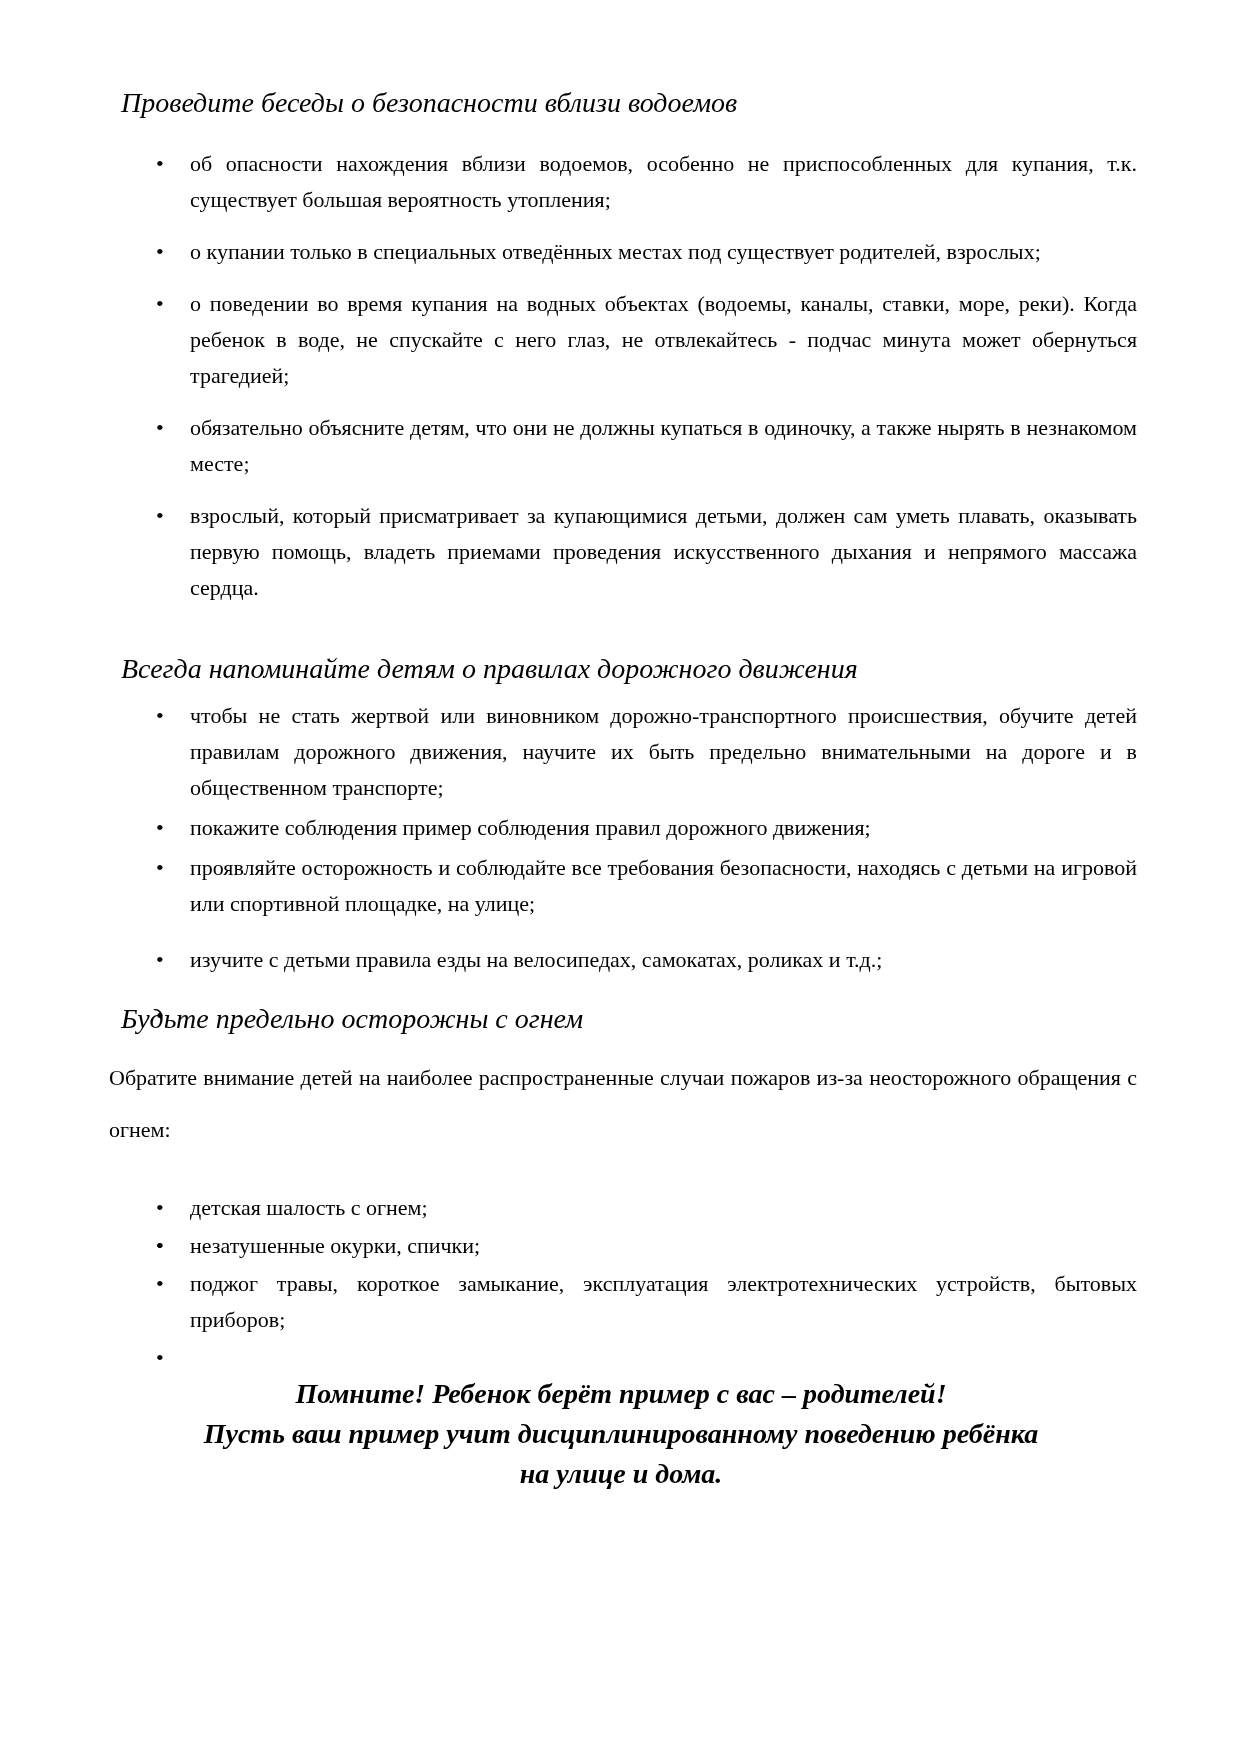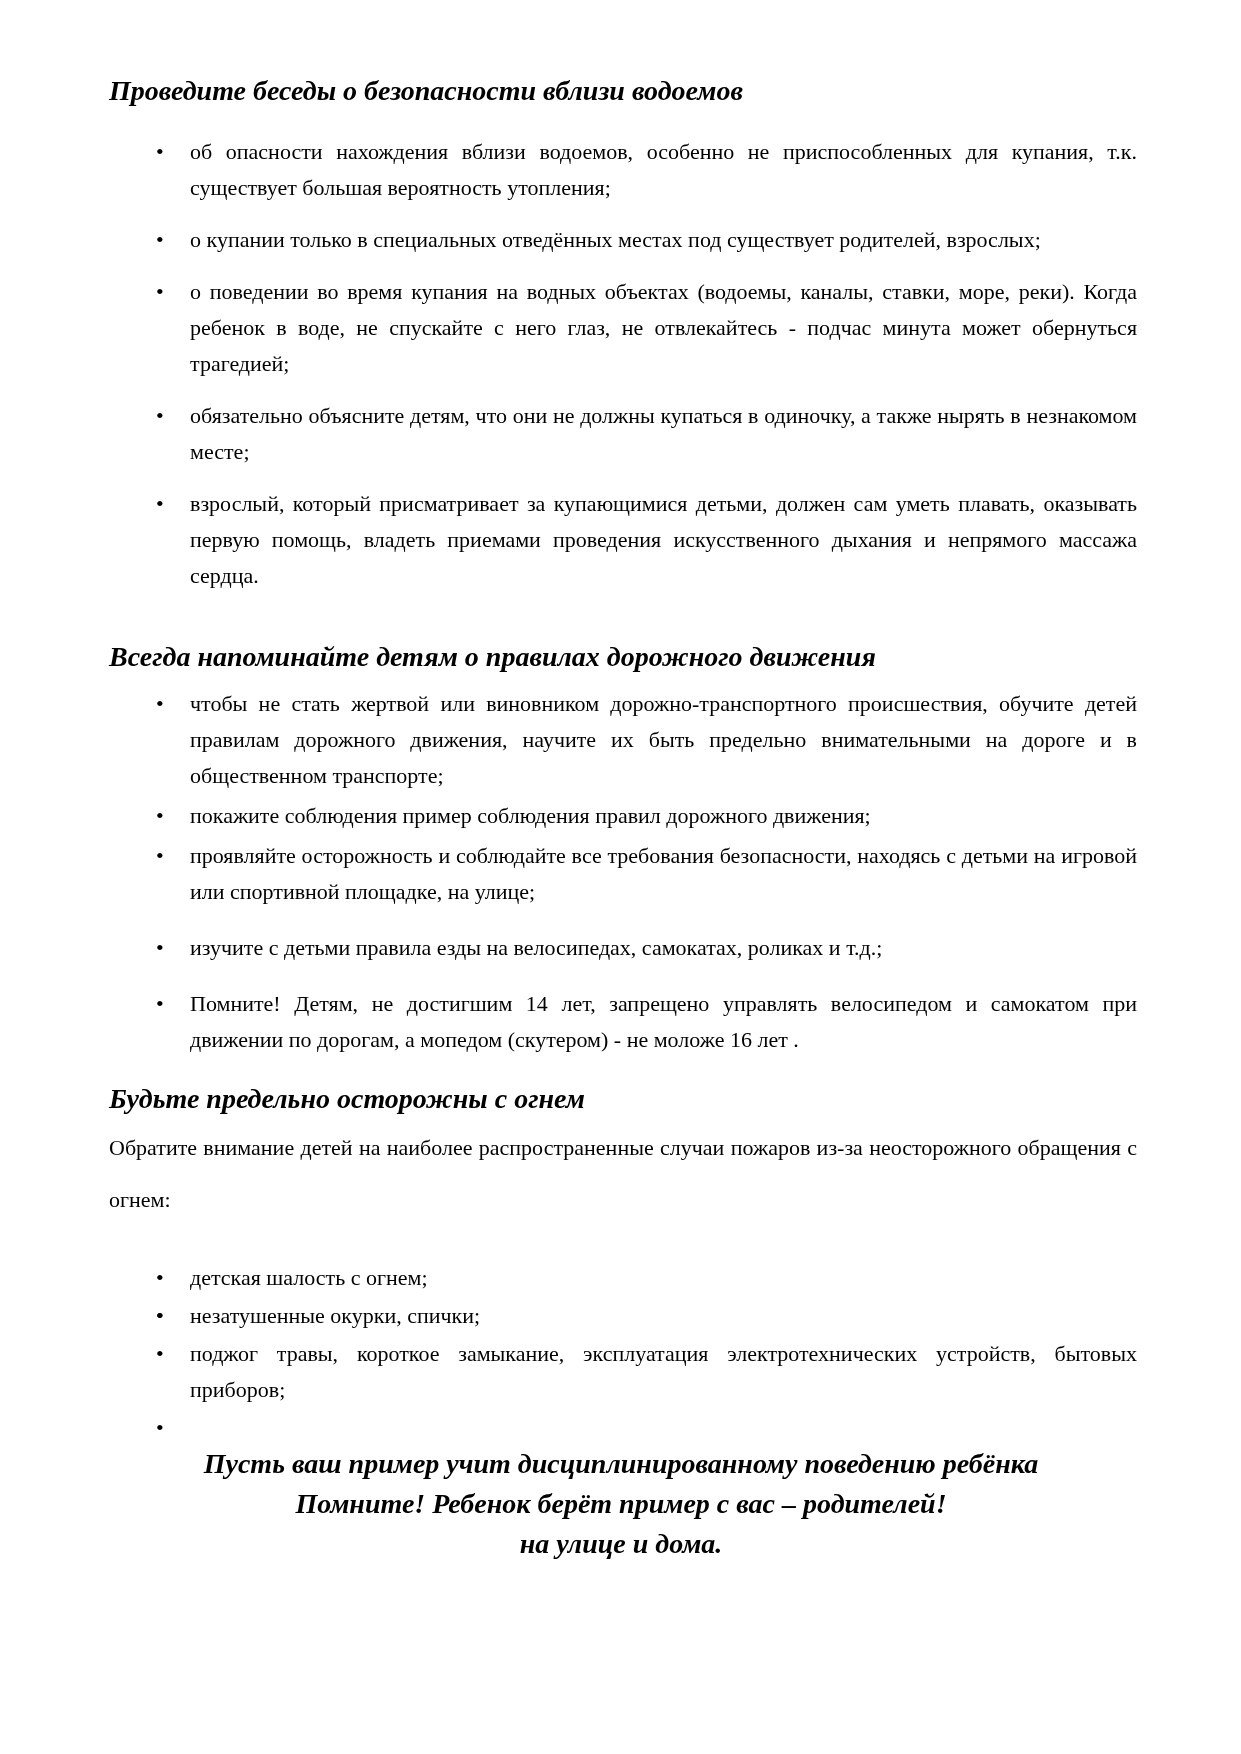--- a/index.html
+++ b/index.html
@@ -17,23 +17,23 @@
   .page {
     box-sizing: border-box;
     width: 1241px;
     height: 1754px;
     padding: 70px 104px 0 105px;
     background: #ffffff;
   }
   .section-heading {
     font-size: 28px;
     line-height: 34px;
-    font-weight: bold;
+    font-weight: normal;
     font-style: italic;
-    margin: 4px;
+    margin: 16px;
     text-align: left;
   }
   .list {
     list-style: none;
     margin: 0;
     padding: 0 0 0 85px;
   }
   .doc-li {
     position: relative;
     font-size: 22px;
@@ -93,35 +93,35 @@
       </ul>
   </section>
 
   <section id="section-traffic">
     <h2 class="section-heading">Всегда напоминайте детям о правилах дорожного движения</h2>
     <ul class="list">
         <li class="doc-li"><span class="bullet">•</span><span class="li-text">чтобы не стать жертвой или виновником дорожно-транспортного происшествия, обучите детей правилам дорожного движения, научите их быть предельно внимательными на дороге и в общественном транспорте;</span></li>
         <li class="doc-li"><span class="bullet">•</span><span class="li-text">покажите соблюдения пример соблюдения правил дорожного движения;</span></li>
         <li class="doc-li"><span class="bullet">•</span><span class="li-text">проявляйте осторожность и соблюдайте все требования безопасности, находясь с детьми на игровой или спортивной площадке, на улице;</span></li>
         <li class="doc-li"><span class="bullet">•</span><span class="li-text">изучите с детьми правила езды на велосипедах, самокатах, роликах и т.д.;</span></li>
-        <li class="doc-li"><span class="bullet">•</span><span class="li-text">Помните! Детям, не достигшим 14 лет, запрещено управлять велосипедом и самокатом при движении по дорогам, а мопедом (скутером) - не моложе 16 лет .</span></li>
+        <li class="doc-li"><span class="bullet">•</span></li>
       </ul>
   </section>
 
   <section id="section-fire">
     <h2 class="section-heading">Будьте предельно осторожны с огнем</h2>
     <p class="section-intro">Обратите внимание детей на наиболее распространенные случаи пожаров из-за неосторожного обращения с огнем:</p>
     <ul class="list">
         <li class="doc-li"><span class="bullet">•</span><span class="li-text">детская шалость с огнем;</span></li>
         <li class="doc-li"><span class="bullet">•</span></li>
         <li class="doc-li"><span class="bullet">•</span><span class="li-text">незатушенные окурки, спички;</span></li>
         <li class="doc-li"><span class="bullet">•</span><span class="li-text">поджог травы, короткое замыкание, эксплуатация электротехнических устройств, бытовых приборов;</span></li>
         <li class="doc-li"><span class="bullet">•</span></li>
       </ul>
   </section>
 
   <footer class="page-footer">
+    <p class="footer-line">Помните! Ребенок берёт пример с вас – родителей!</p>
     <p class="footer-line">Пусть ваш пример учит дисциплинированному поведению ребёнка</p>
-    <p class="footer-line">Помните! Ребенок берёт пример с вас – родителей!</p>
     <p class="footer-line">на улице и дома.</p>
   </footer>
 
 </div>
 
 </body></html>

